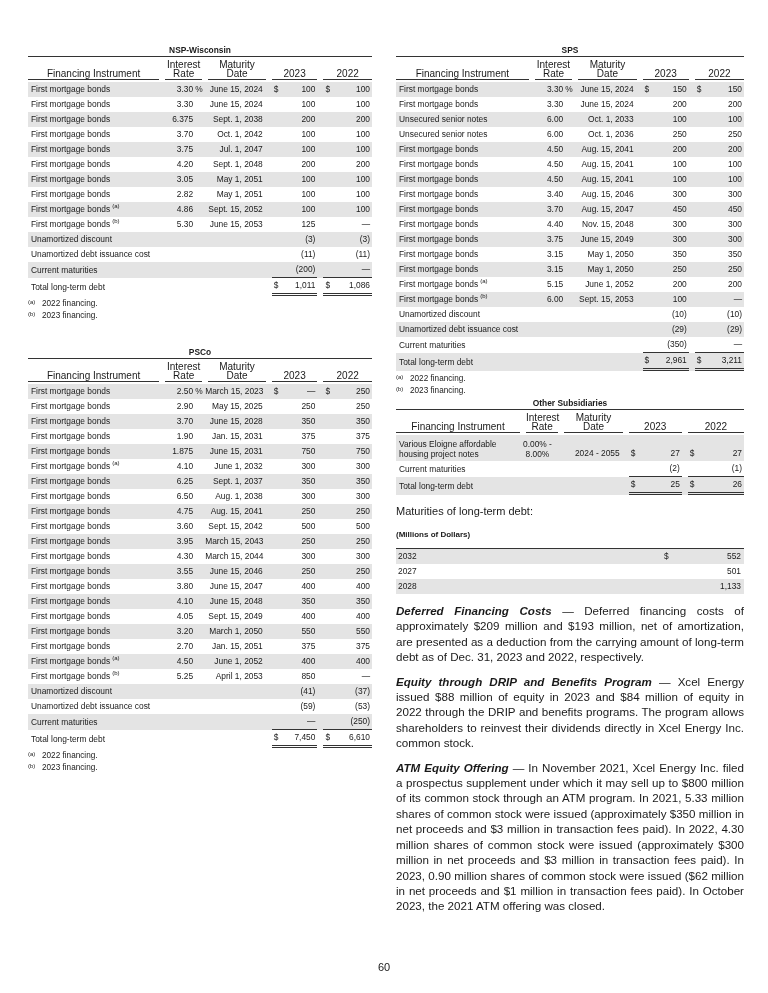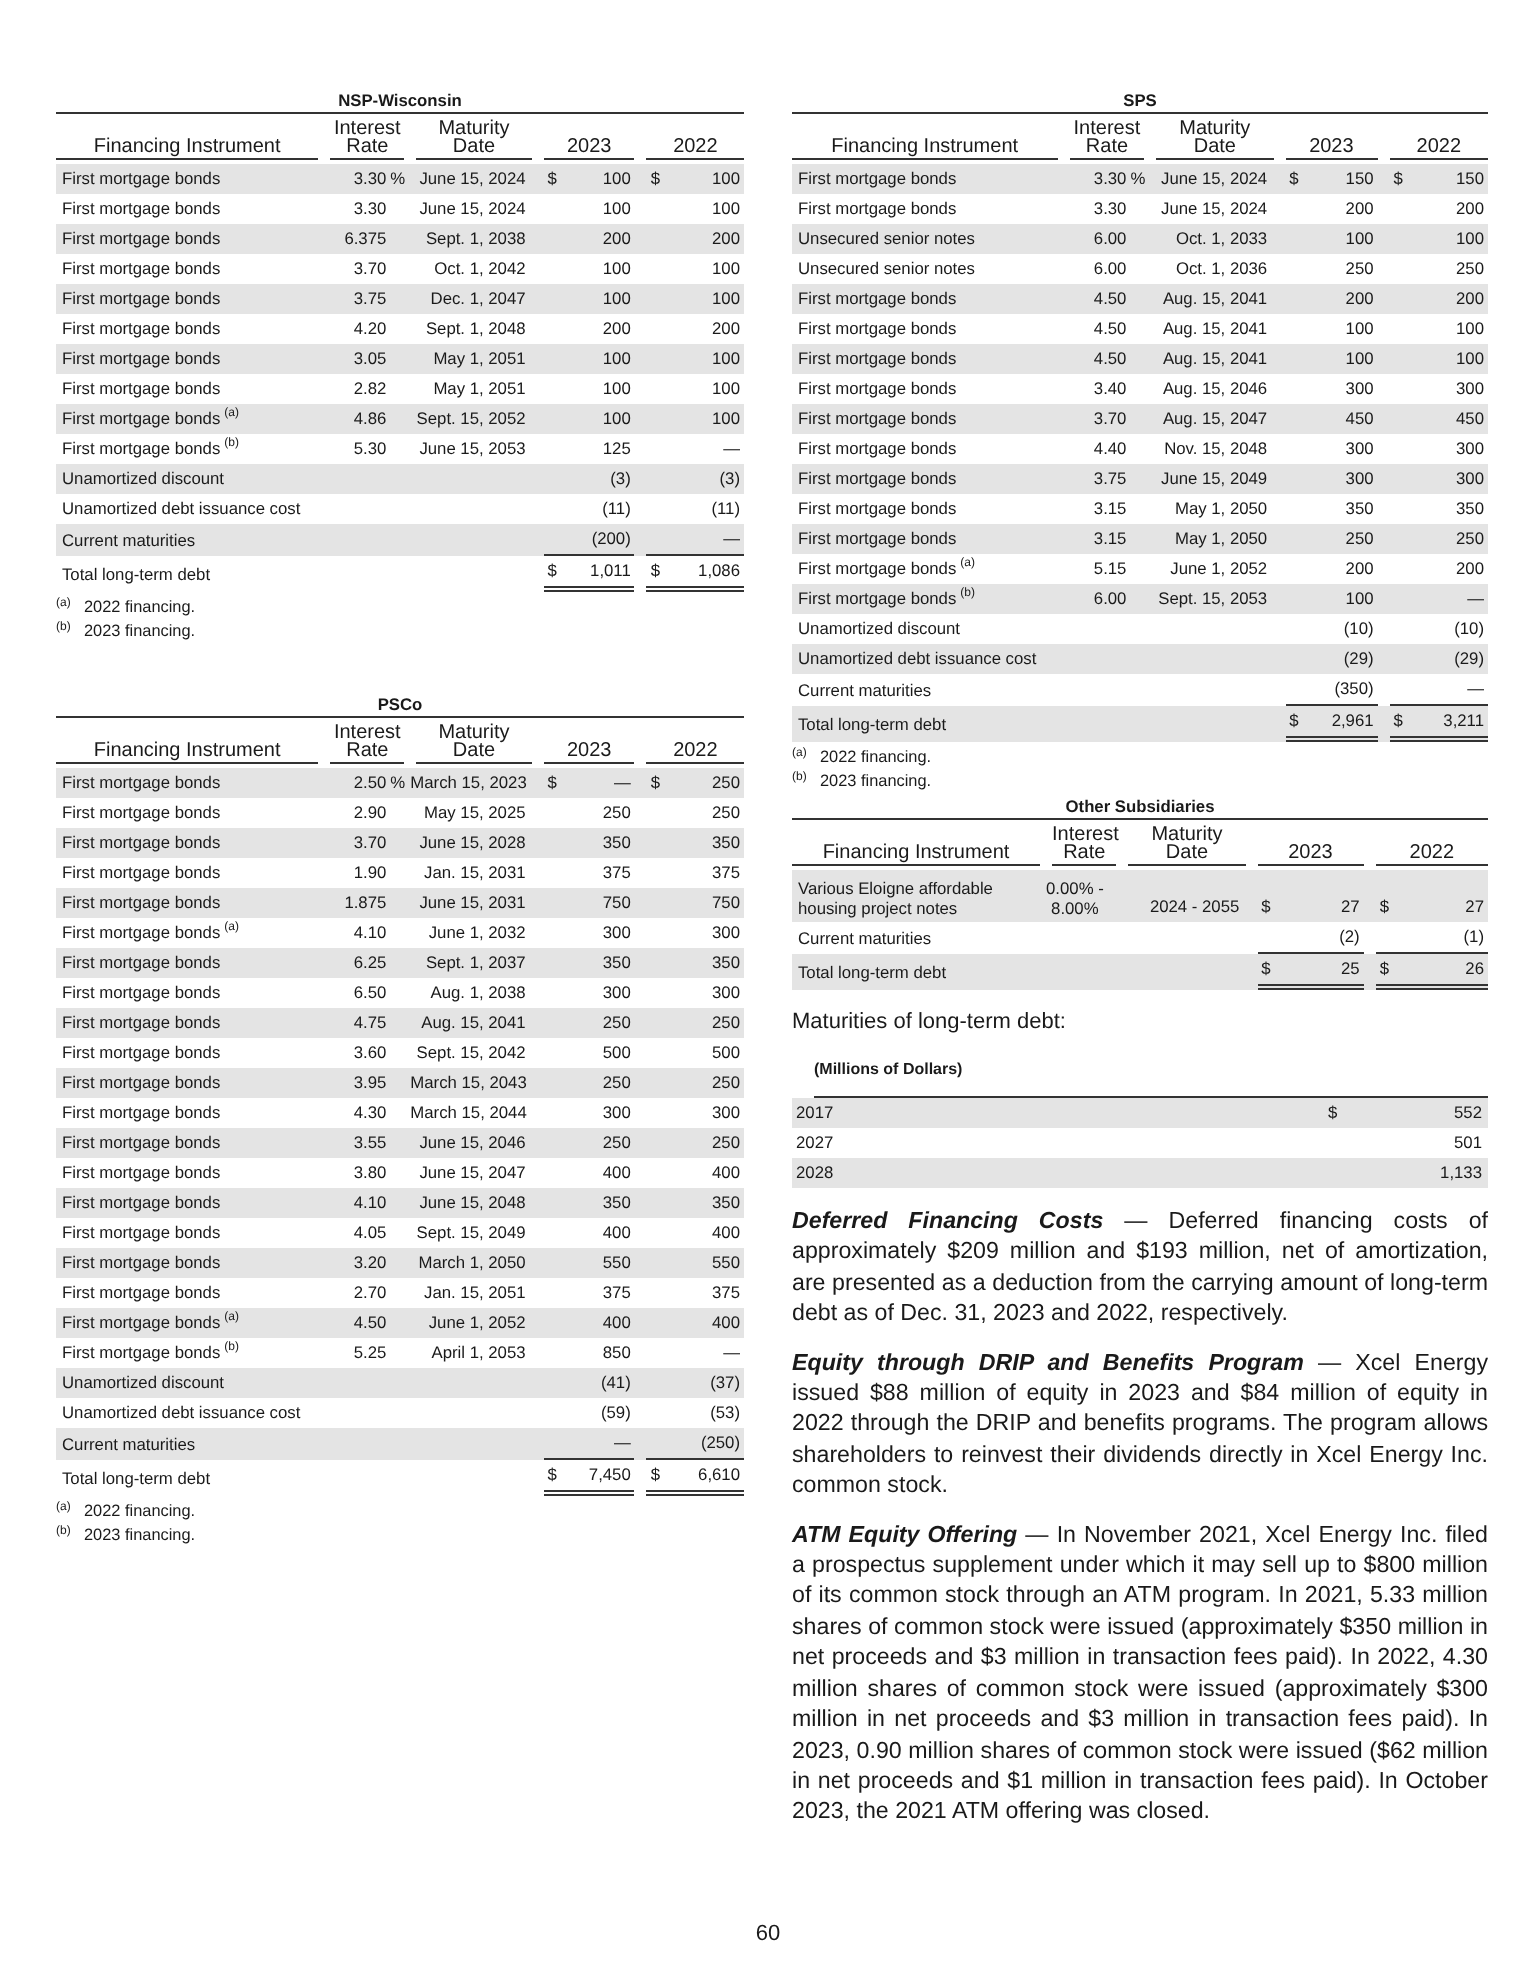--- a/index.html
+++ b/index.html
@@ -42,21 +42,21 @@
   .sup { font-size: 6px; vertical-align: super; line-height: 0; margin-left: 2px; }
   td.ul .amtbox { border-bottom: 1px solid #333; }
   tr.total td.amt .amtbox { border-bottom: 3px double #333; }
   tr.total td.amt { vertical-align: top; }
 
   .notes { margin-top: 2px; }
   .note { display: flex; height: 12px; line-height: 12px; font-size: 8.2px; }
   .note .mk { width: 14px; font-size: 6px; line-height: 9px; }
 
   .subtitle-text { font-size: 11px; margin-top: 10px; margin-bottom: 10px; height: 14px; }
-  .mat-head { font-weight: bold; font-size: 8px; border-bottom: 1.6px solid #333; padding-bottom: 19px; height: 13px; line-height: 11px; margin-left: 11px; }
+  .mat-head { font-weight: bold; font-size: 8px; border-bottom: 1.6px solid #333; padding-bottom: 19px; height: 13px; line-height: 11px; }
   table.mat { width: 100%; border-collapse: collapse; table-layout: fixed; }
   table.mat td { height: 15px; line-height: 15px; }
   table.mat tr.shade td { background: #e4e4e4; }
   table.mat td.yr { padding-left: 2px; }
   table.mat td.cur { width: 20px; }
   table.mat td.v { text-align: right; padding-right: 3px; width: 60px; }
 
   .para { font-size: 11.6px; line-height: 15.4px; text-align: justify; margin-top: 9px; }
   .para b { font-weight: bold; font-style: italic; }
   .page-no { position: absolute; top: 961px; left: 0; width: 768px; text-align: center; font-size: 11px; }
@@ -159,21 +159,21 @@
             <td class="amt last">
               <div class="amtbox">
                 <span class="cur"></span>
                 <span class="v">100</span>
               </div>
             </td>
           </tr>
           <tr class="shade">
             <td class="instr"><span>First mortgage bonds</span></td>
             <td class="rate"><span>3.75</span><span class="pct"></span></td>
-            <td class="date">Dec. 1, 2047</td>
+            <td class="date">Jul. 1, 2047</td>
             <td class="amt">
               <div class="amtbox">
                 <span class="cur"></span>
                 <span class="v">100</span>
               </div>
             </td>
             <td class="amt last">
               <div class="amtbox">
                 <span class="cur"></span>
                 <span class="v">100</span>
@@ -1257,21 +1257,21 @@
   <div>
     <div class="mat-head">(Millions of Dollars)</div>
     <table class="mat">
         <colgroup>
           <col>
           <col style="width:20px">
           <col style="width:60px">
         </colgroup>
         <tbody id="mat-body">
           <tr class="shade">
-            <td class="yr">2017</td>
+            <td class="yr">2032</td>
             <td class="cur">$</td>
             <td class="v">552</td>
           </tr>
           <tr>
             <td class="yr">2027</td>
             <td class="cur"></td>
             <td class="v">501</td>
           </tr>
           <tr class="shade">
             <td class="yr">2028</td>

